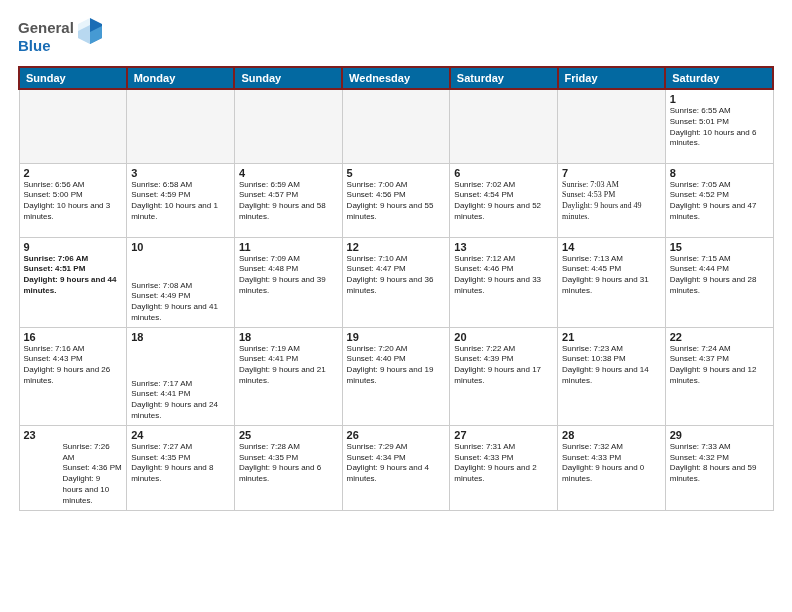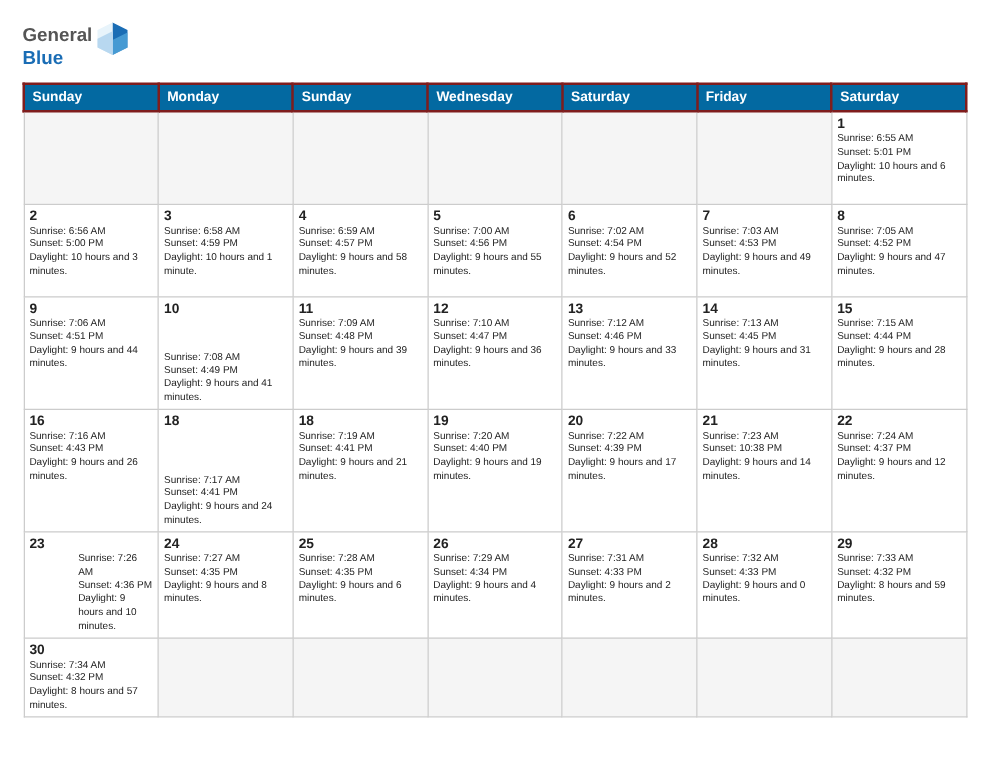--- a/index.html
+++ b/index.html
@@ -157,35 +157,35 @@
 Daylight: 9 hours and 55 minutes.</div>
           </td>
           <td>
             <span class="day-num">6</span>
             <div class="day-info" style="white-space: pre-line;">Sunrise: 7:02 AM
 Sunset: 4:54 PM
 Daylight: 9 hours and 52 minutes.</div>
           </td>
           <td>
             <span class="day-num">7</span>
-            <div class="day-info" style="white-space: pre-line;">Sunrise: 7:03 AM
+            <div class="day-info" style="white-space: pre-line; font-family: Liberation Serif, serif;">Sunrise: 7:03 AM
 Sunset: 4:53 PM
 Daylight: 9 hours and 49 minutes.</div>
           </td>
           <td>
             <span class="day-num">8</span>
             <div class="day-info" style="white-space: pre-line;">Sunrise: 7:05 AM
 Sunset: 4:52 PM
 Daylight: 9 hours and 47 minutes.</div>
           </td>
         </tr>
         <tr>
           <td>
             <span class="day-num">9</span>
-            <div class="day-info" style="white-space: pre-line;">Sunrise: 7:06 AM
+            <div class="day-info" style="white-space: pre-line; font-weight: bold;">Sunrise: 7:06 AM
 Sunset: 4:51 PM
 Daylight: 9 hours and 44 minutes.</div>
           </td>
           <td>
             <span class="day-num">10</span>
             <div class="day-info" style="white-space: pre-line; margin-top: 28px;">Sunrise: 7:08 AM
 Sunset: 4:49 PM
 Daylight: 9 hours and 41 minutes.</div>
           </td>
           <td>
@@ -299,30 +299,16 @@
             <div class="day-info" style="white-space: pre-line;">Sunrise: 7:32 AM
 Sunset: 4:33 PM
 Daylight: 9 hours and 0 minutes.</div>
           </td>
           <td>
             <span class="day-num">29</span>
             <div class="day-info" style="white-space: pre-line;">Sunrise: 7:33 AM
 Sunset: 4:32 PM
 Daylight: 8 hours and 59 minutes.</div>
           </td>
-        </tr>
-        <tr class="last-row">
-          <td>
-            <span class="day-num">30</span>
-            <div class="day-info" style="white-space: pre-line;">Sunrise: 7:34 AM
-Sunset: 4:32 PM
-Daylight: 8 hours and 57 minutes.</div>
-          </td>
-          <td class="empty"></td>
-          <td class="empty"></td>
-          <td class="empty"></td>
-          <td class="empty"></td>
-          <td class="empty"></td>
-          <td class="empty"></td>
         </tr>
       </tbody>
   </table>
 </div>
 
 </body></html>

